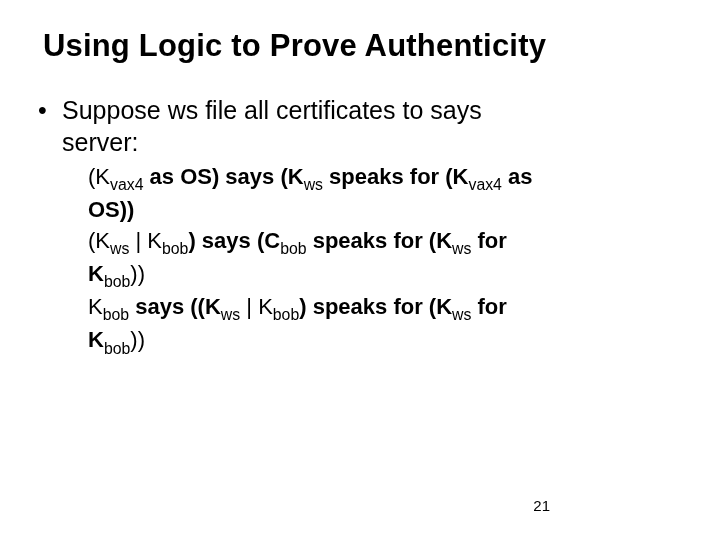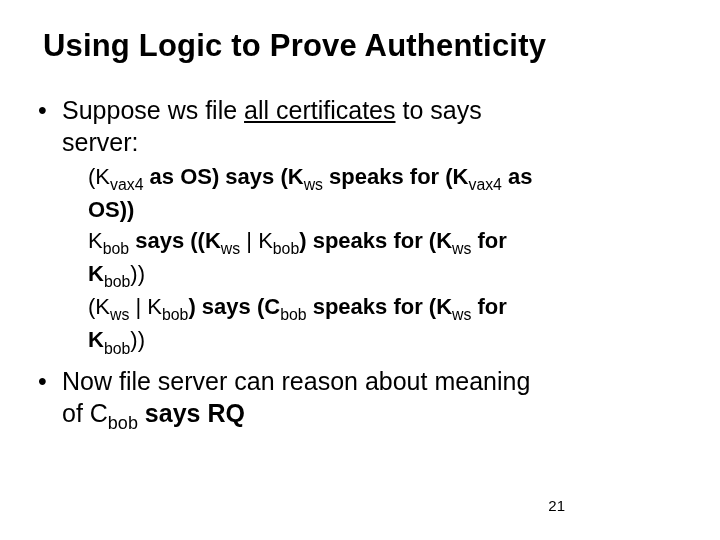--- a/index.html
+++ b/index.html
@@ -55,49 +55,46 @@
   }
   .sub {
     font-size: 0.72em;
     vertical-align: sub;
     position: relative;
     top: 0.05em;
   }
   .b { font-weight: bold; }
   .pagenum {
     position: absolute;
-    right: 24px;
+    right: 39px;
     bottom: 26px;
     font-size: 15px;
     text-align: center;
   }
-  .u { text-decoration: underline; }
+  .u { }
 </style>
 </head>
 <body>
 
 <div class="slide">
 
   <h1 class="title">Using Logic to Prove Authenticity</h1>
 
   <ul class="bullets">
     <li>
       <span>Suppose ws file </span><span class="u">all certificates</span><span> to says server:</span>
 
       <div class="logic-block">
 
         <span class="line"><span>(K</span><span class="sub">vax4</span><span class="b"><span> as OS) says (K</span></span><span class="sub">ws</span><span class="b"><span> speaks for (K</span></span><span class="sub">vax4</span><span class="b"><span> as OS))</span></span></span>
 
+        <span class="line"><span>(K</span><span class="sub">ws</span><span> | K</span><span class="sub">bob</span><span class="b"><span>) says (C</span></span><span class="sub">bob</span><span class="b"><span> speaks for (K</span></span><span class="sub">ws</span><span class="b"><span> for K</span></span><span class="sub">bob</span><span>))</span></span>
+
         <span class="line"><span>K</span><span class="sub">bob</span><span class="b"><span> says ((K</span></span><span class="sub">ws</span><span> | K</span><span class="sub">bob</span><span class="b"><span>) speaks for (K</span></span><span class="sub">ws</span><span class="b"><span> for K</span></span><span class="sub">bob</span><span>))</span></span>
-
-        <span class="line"><span>(K</span><span class="sub">ws</span><span> | K</span><span class="sub">bob</span><span class="b"><span>) says (C</span></span><span class="sub">bob</span><span class="b"><span> speaks for (K</span></span><span class="sub">ws</span><span class="b"><span> for K</span></span><span class="sub">bob</span><span>))</span></span>
 
       </div>
     </li>
 
-    <li>
-      <span>Now file server can reason about meaning of C</span><span class="sub">bob</span><span class="b"><span> says RQ</span></span>
-    </li>
   </ul>
 
   <div class="pagenum">21</div>
 
 </div>
 
 </body></html>

